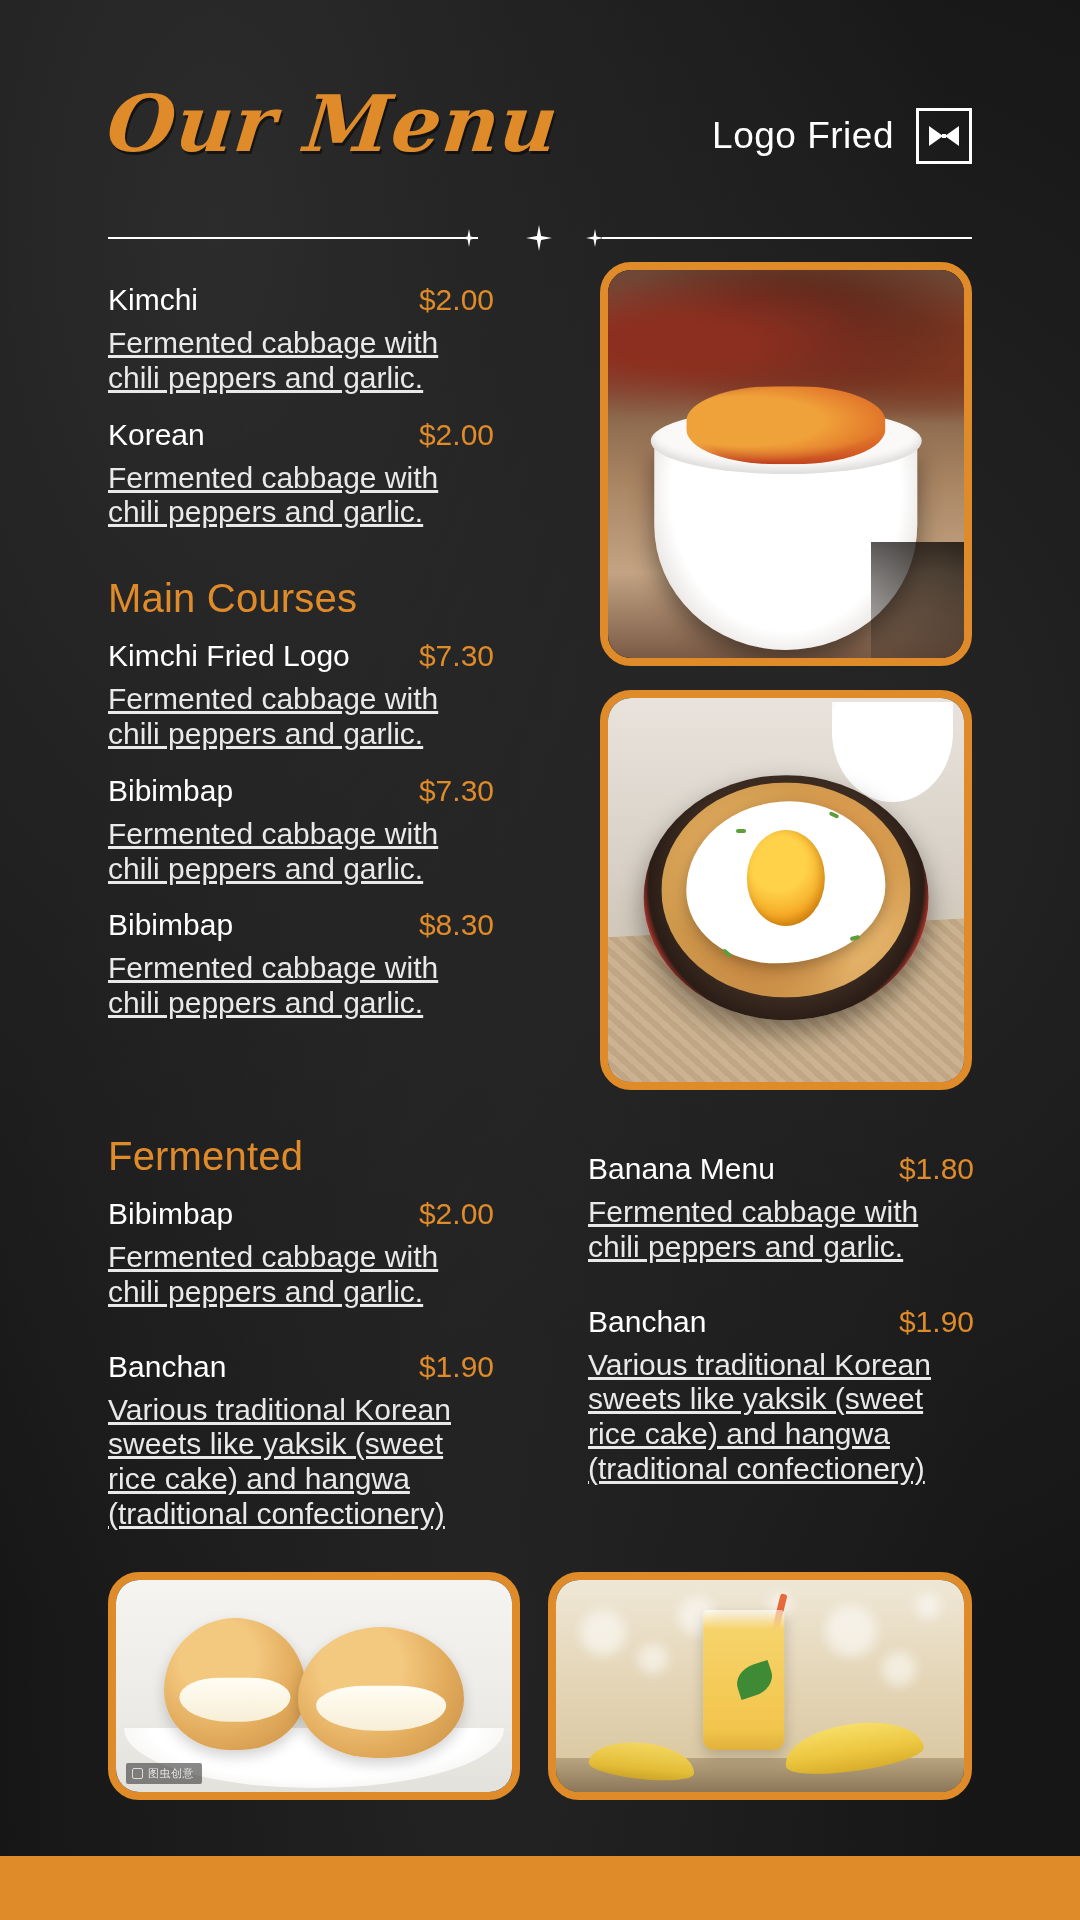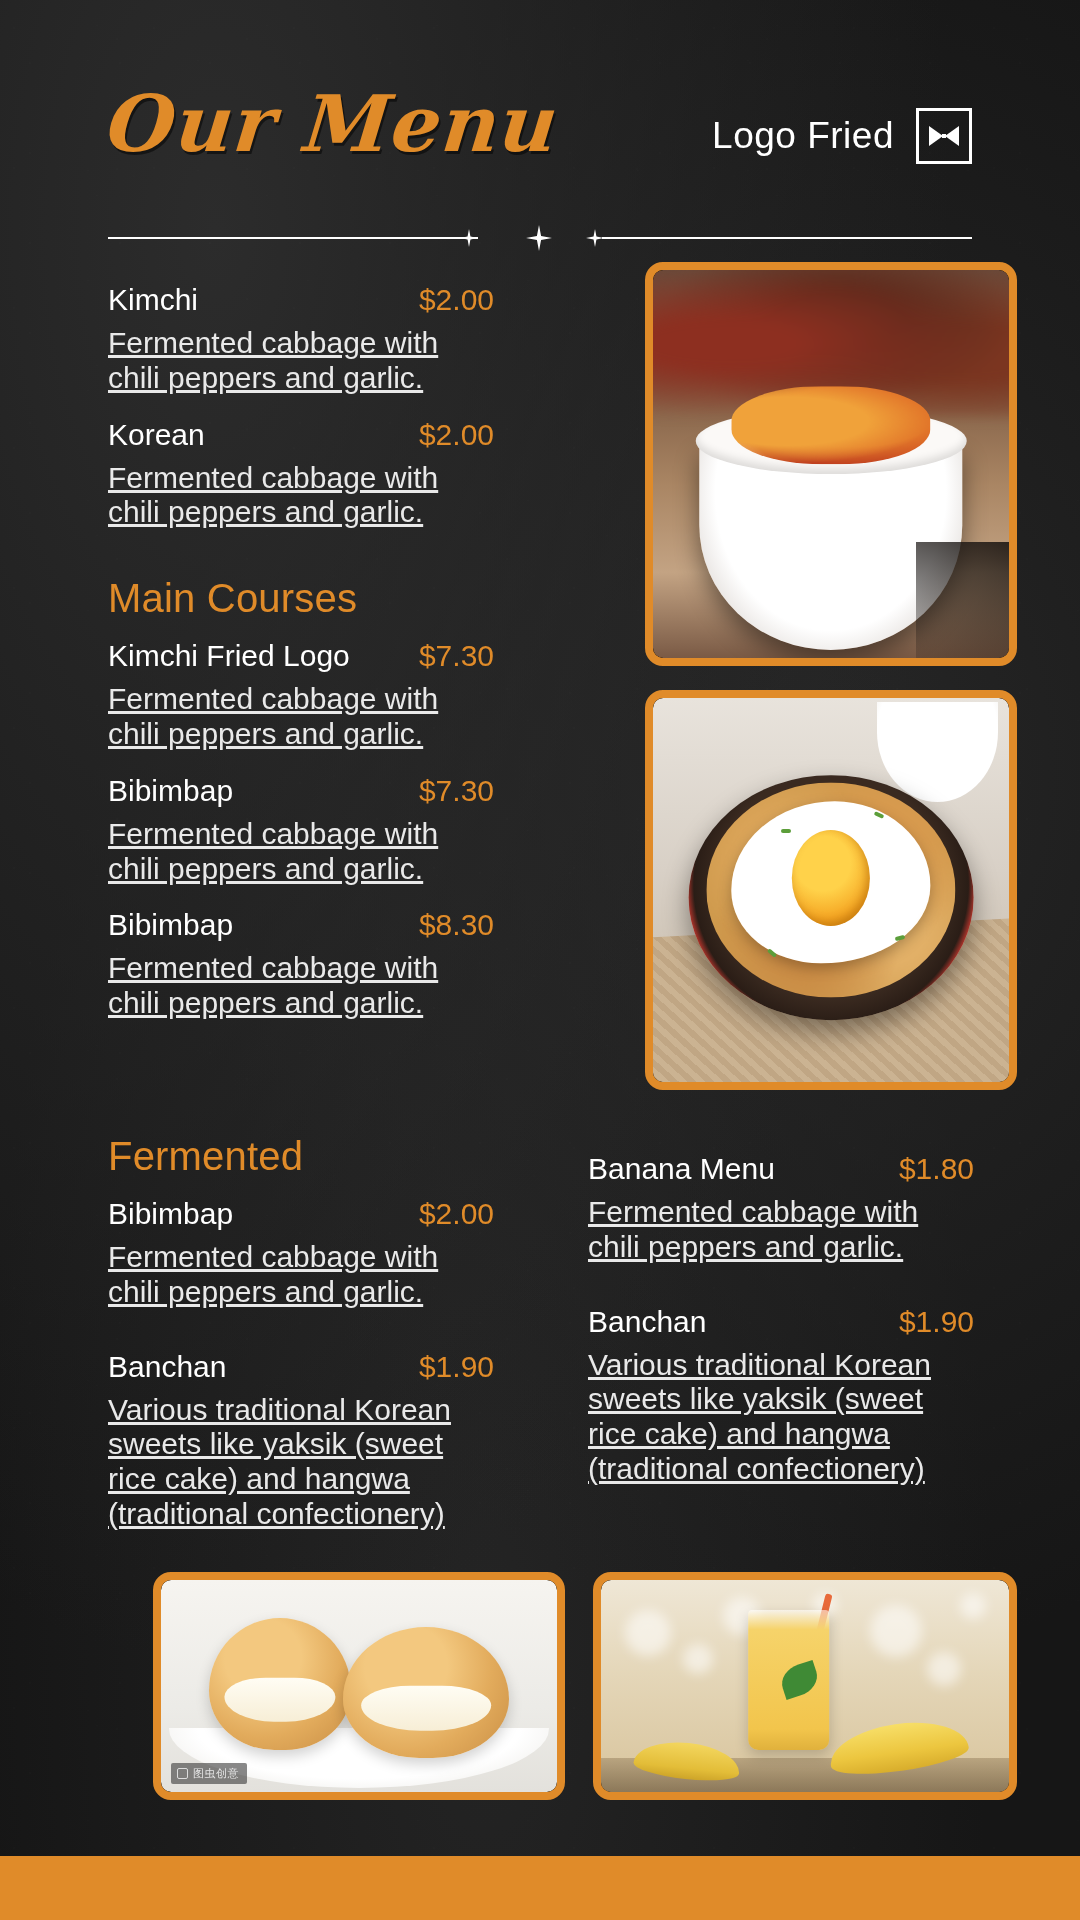--- a/index.html
+++ b/index.html
@@ -170,24 +170,23 @@
     position: absolute;
     left: 588px;
     top: 1134px;
     width: 386px;
   }
 
   
   .photo-frame {
     position: absolute;
     border: 8px solid #e08b29;
-    border-radius: 18px;
+    border-radius: 31px;
     overflow: hidden;
     background: #000;
-    margin-left: 45px;
   }
   .photo-inner {
     width: 100%;
     height: 100%;
     border-radius: 10px;
     overflow: hidden;
     position: relative;
   }
 
   #photo-kimchi { left: 600px; top: 262px; width: 372px; height: 404px; }

